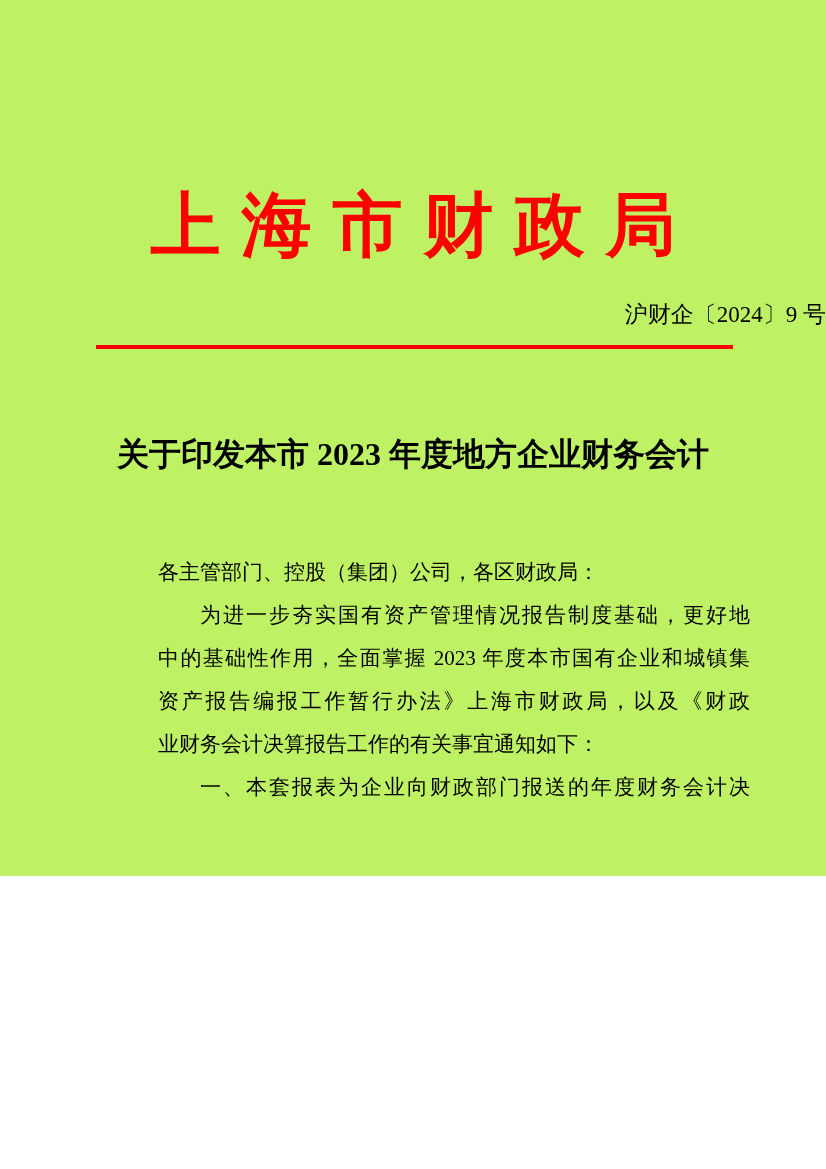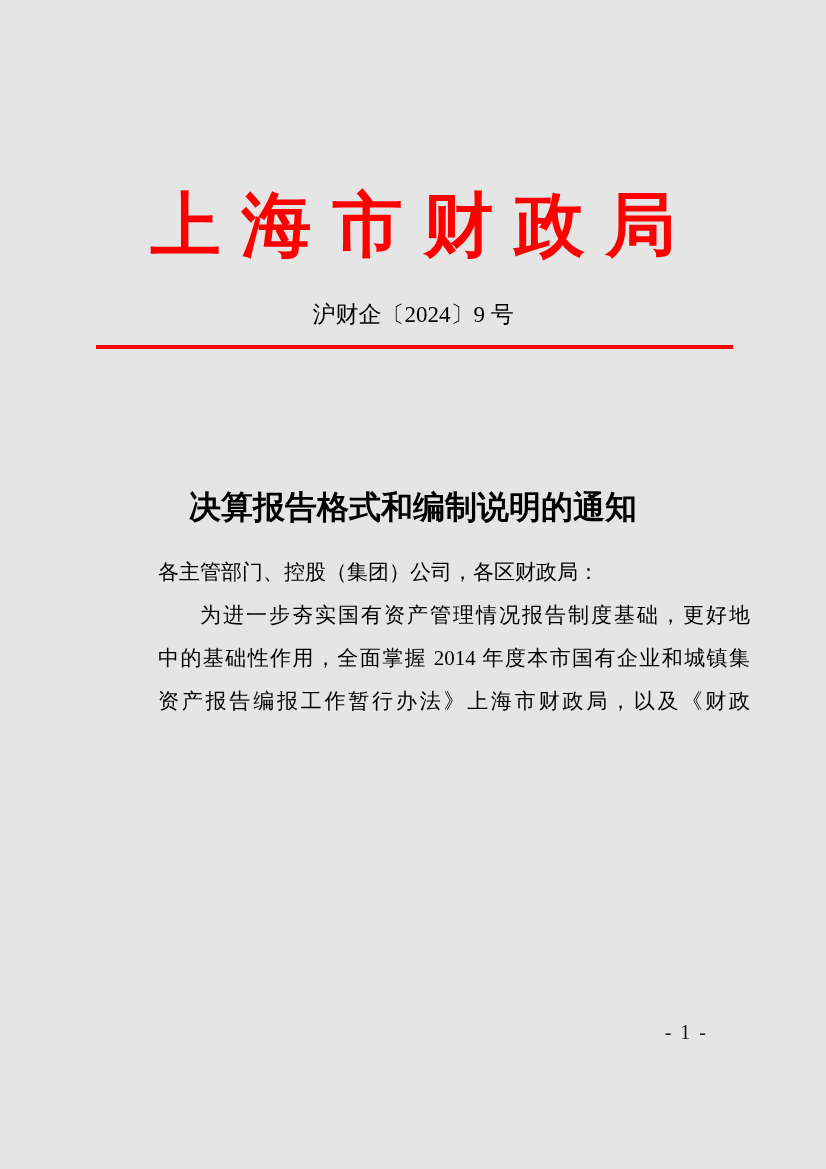--- a/index.html
+++ b/index.html
@@ -3,23 +3,23 @@
 <meta charset="utf-8">
 <style>
   :root { --accent: #ff0000; --ink: #000000; }
   * { margin: 0; padding: 0; box-sizing: border-box; }
   html, body { background: #ffffff; }
   body { font-family: "Liberation Serif", "DejaVu Serif", serif; }
 
   .page {
     position: relative;
     width: 826px;
-    height: 1169px;
+    height: 876px;
     margin: 0 auto;
-    background: #e5e5e5;
+    background: #bef264;
     overflow: hidden;
   }
 
   .agency {
     position: absolute;
     top: 180px;
     left: 0;
     width: 100%;
     text-align: center;
     color: var(--accent);
@@ -29,21 +29,21 @@
     letter-spacing: 0.30em;
     text-indent: 0.30em;
     white-space: nowrap;
   }
 
   .docnum {
     position: absolute;
     top: 299px;
     left: 0;
     width: 100%;
-    text-align: center;
+    text-align: right;
     color: var(--ink);
     font-size: 23px;
     line-height: 32px;
   }
 
   .redline {
     position: absolute;
     top: 345px;
     left: 96px;
     width: 637px;
@@ -100,27 +100,28 @@
 
 <div class="page">
 
   <div class="agency">上海市财政局</div>
 
   <div class="docnum">沪财企〔2024〕9 号</div>
 
   <div class="redline"></div>
 
   <h1 class="doc-title">
-    <br>
-    <span>决算报告格式和编制说明的通知</span>
+    <span>关于印发本市 2023 年度地方企业财务会计</span><br>
   </h1>
 
   <main class="body-text">
 
   <div class="line">各主管部门、控股（集团）公司，各区财政局：</div>
       <div class="line indent fill">为进一步夯实国有资产管理情况报告制度基础，更好地</div>
-      <div class="line fill">中的基础性作用，全面掌握 2014 年度本市国有企业和城镇集</div>
+      <div class="line fill">中的基础性作用，全面掌握 2023 年度本市国有企业和城镇集</div>
       <div class="line fill">资产报告编报工作暂行办法》上海市财政局，以及《财政</div>
+      <div class="line">业财务会计决算报告工作的有关事宜通知如下：</div>
+      <div class="line indent fill">一、本套报表为企业向财政部门报送的年度财务会计决</div>
     </main>
 
   <div class="pagenum">- 1 -</div>
 
 </div>
 
 </body></html>

